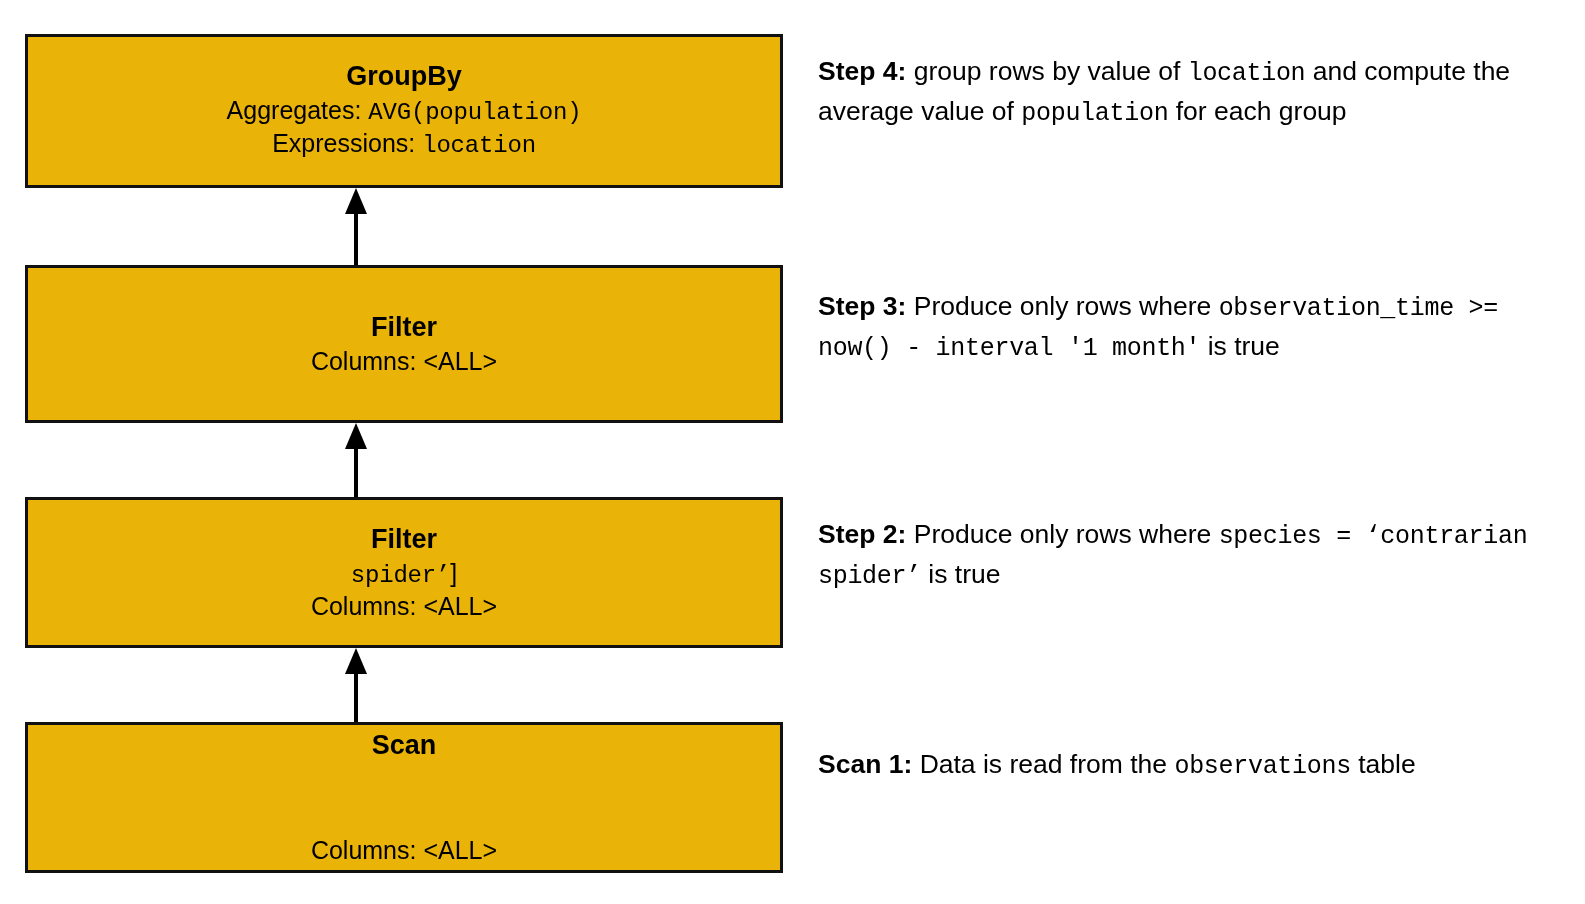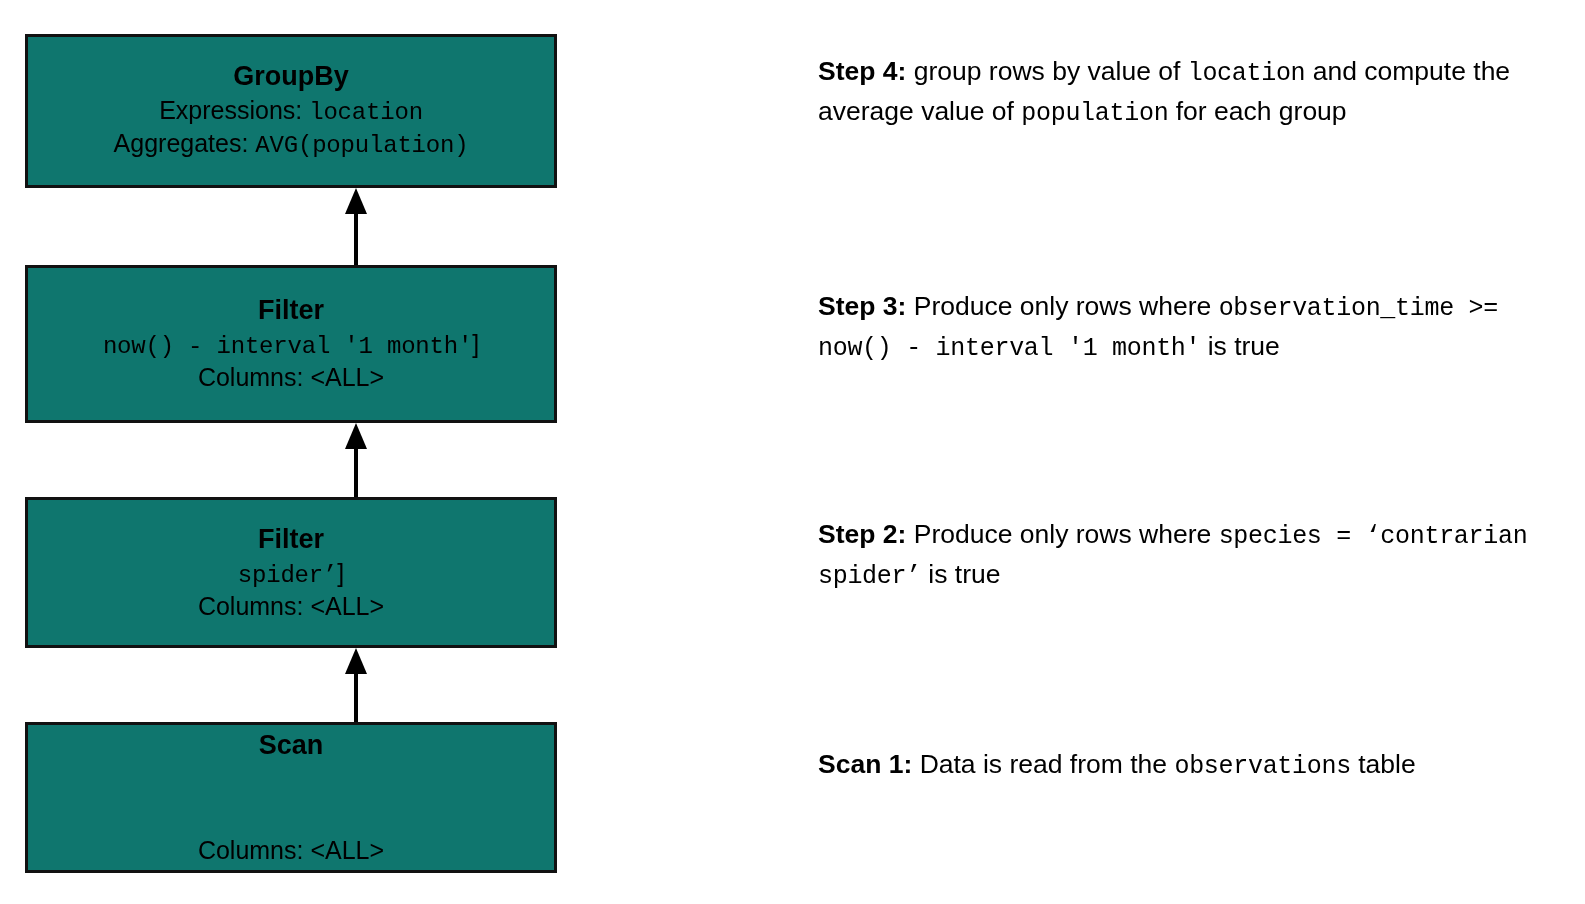--- a/index.html
+++ b/index.html
@@ -13,23 +13,23 @@
     position: relative;
     font-family: "Liberation Sans", sans-serif;
     color: #000000;
     overflow: hidden;
   }
 
   
   .plan-box {
     position: absolute;
     left: 25px;
-    width: 532px;
+    width: 758px;
     box-sizing: border-box;
-    background: #0f766e;
+    background: #eab308;
     border: 3px solid #111111;
     display: flex;
     flex-direction: column;
     align-items: center;
     justify-content: center;
     padding: 4px 10px;
   }
   .box-title {
     font-size: 27px;
     font-weight: bold;
@@ -83,41 +83,38 @@
   #step-3 { top: 287px; }
   #step-2 { top: 515px; }
   #step-1 { top: 745px; }
 </style>
 </head>
 <body>
 
 <div class="plan-box" id="box-groupby">
   <div class="box-title">GroupBy</div>
   <div class="box-line">
+    <span>Aggregates:</span>
+    <span class="mono">AVG(population)</span>
+  </div>
+  <div class="box-line">
     <span>Expressions:</span>
     <span class="mono">location</span>
-  </div>
-  <div class="box-line">
-    <span>Aggregates:</span>
-    <span class="mono">AVG(population)</span>
   </div>
 </div>
 
 <div class="arrow" id="arrow-filter-time-to-groupby">
   <svg width="30" height="77" viewBox="0 0 30 77" xmlns="http://www.w3.org/2000/svg">
     <rect x="13" y="22" width="4" height="55" fill="#000000"></rect>
     <polygon points="15,0 26,26 4,26" fill="#000000"></polygon>
   </svg>
 </div>
 
 <div class="plan-box" id="box-filter-time">
   <div class="box-title">Filter</div>
-  <div class="box-line">
-    <span class="mono">now() - interval '1 month'</span><span>]</span>
-  </div>
   <div class="box-line">
     <span>Columns:</span>
     <span>&lt;ALL&gt;</span>
   </div>
 </div>
 
 <div class="arrow" id="arrow-filter-species-to-filter-time">
   <svg width="30" height="74" viewBox="0 0 30 74" xmlns="http://www.w3.org/2000/svg">
     <rect x="13" y="22" width="4" height="52" fill="#000000"></rect>
     <polygon points="15,0 26,26 4,26" fill="#000000"></polygon>

